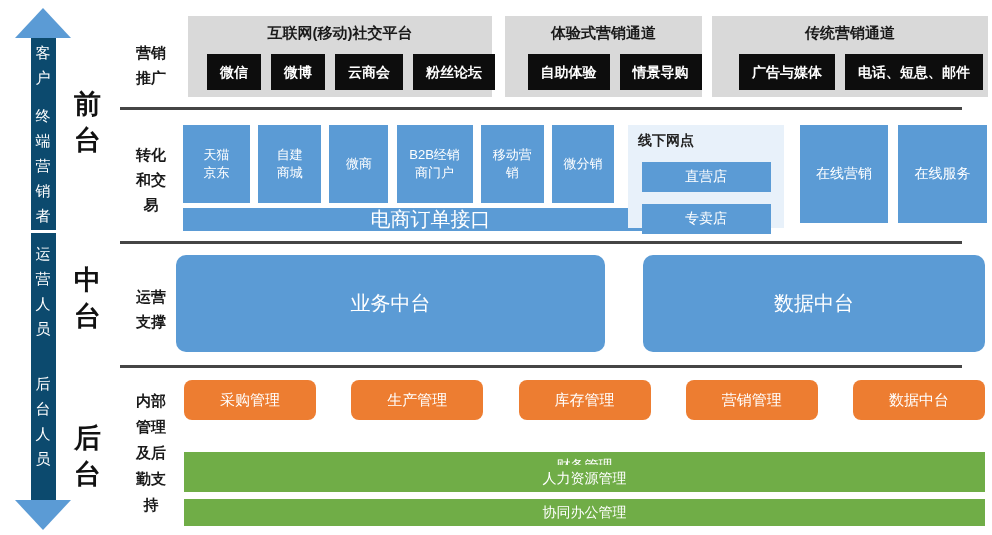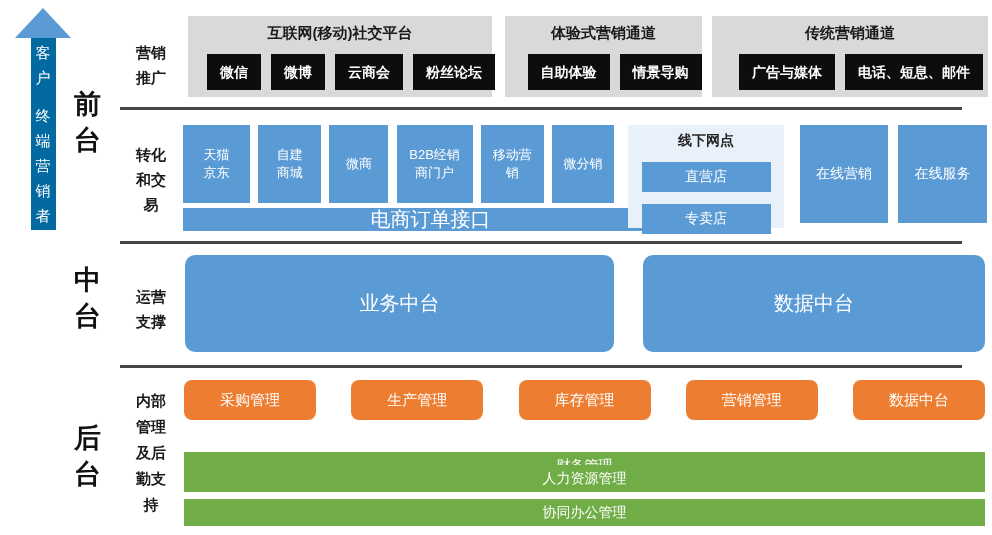--- a/index.html
+++ b/index.html
@@ -3,42 +3,42 @@
 <meta charset="utf-8">
 <style>
   html,body{margin:0;padding:0;background:#fff;}
   body{font-family:"Liberation Sans","DejaVu Sans",sans-serif;}
   #canvas{position:relative;width:992px;height:535px;background:#fff;overflow:hidden;}
 
   
   .v-arrow{position:absolute;display:flex;flex-direction:column;align-items:center;}
   .arrow-head-up{width:0;height:0;border-left:28px solid transparent;border-right:28px solid transparent;border-bottom:30px solid #5B9BD5;}
   .arrow-head-down{width:0;height:0;border-left:28px solid transparent;border-right:28px solid transparent;border-top:30px solid #5B9BD5;}
-  .arrow-shaft{width:25px;flex:1;background:#0369a1;display:flex;flex-direction:column;align-items:center;}
+  .arrow-shaft{width:25px;flex:1;background:#0c4a6e;display:flex;flex-direction:column;align-items:center;}
   .arrow-text{color:#fff;font-size:15px;line-height:25px;width:1em;word-break:break-all;text-align:center;}
 
   
   .layer-label{position:absolute;color:#111;font-weight:bold;font-size:27px;line-height:36px;width:1em;word-break:break-all;text-align:center;}
   .row-label{position:absolute;color:#1a1a1a;font-weight:600;font-size:15px;line-height:25px;width:2em;word-break:break-all;text-align:center;}
 
   .divider{position:absolute;left:120px;width:842px;height:3px;background:#454545;}
 
   
   .gray-panel{position:absolute;top:16px;height:81px;background:#D9D9D9;box-sizing:border-box;padding-top:7px;}
   .gray-panel .panel-title{text-align:center;font-size:15px;font-weight:bold;color:#1a1a1a;line-height:20px;}
   .black-row{display:flex;justify-content:center;gap:10px;margin-top:11px;padding-left:22px;}
   .black-box{background:#0d0d0d;color:#fff;font-size:14px;font-weight:bold;height:36px;line-height:36px;padding:0 13px;white-space:nowrap;}
 
   
   .blue{background:#5B9BD5;color:#fff;}
   .channel-row{position:absolute;left:183px;top:125px;width:431px;height:78px;display:flex;justify-content:space-between;}
   .channel-box{display:flex;align-items:center;justify-content:center;text-align:center;font-size:13px;line-height:18px;white-space:pre-line;}
   .order-bar{position:absolute;left:183px;top:208px;width:431px;height:23px;display:flex;align-items:center;justify-content:center;font-size:20px;padding-left:32px;}
   .offline-panel{position:absolute;left:628px;top:125px;width:156px;height:103px;background:#E8F1FA;box-sizing:border-box;padding-top:5px;}
-  .offline-title{text-align:center;font-size:14px;font-weight:600;color:#222;line-height:20px;}
+  .offline-title{font-size:14px;font-weight:600;color:#222;line-height:20px;margin-left:10px;}
   .offline-btn{width:129px;height:30px;margin:12px auto;display:flex;align-items:center;justify-content:center;font-size:14px;}
   .offline-btn + .offline-btn{margin-top:6px;}
   .offline-panel .offline-btn:first-of-type{margin-top:3px;}
   .online-box{position:absolute;top:125px;height:98px;display:flex;align-items:center;justify-content:center;font-size:14px;}
 
   
   .platform-box{position:absolute;top:255px;height:97px;border-radius:10px;display:flex;align-items:center;justify-content:center;font-size:20px;}
 
   
   .orange-row{position:absolute;left:184px;top:380px;width:801px;height:40px;display:flex;justify-content:space-between;}
@@ -49,20 +49,27 @@
 <body>
 
 <div id="canvas">
 
   <div class="v-arrow" style="left:15px;top:8px;width:56px;height:222px;">
     <div class="arrow-head-up"></div>
     <div class="arrow-shaft" style="padding-top:2px;gap:13px;">
       <div class="arrow-text">客户</div>
       <div class="arrow-text">终端营销者</div>
     </div>
+  </div>
+  <div class="v-arrow" style="left:15px;top:233px;width:56px;height:297px;">
+    <div class="arrow-shaft" style="padding-top:8px;gap:30px;">
+      <div class="arrow-text">运营人员</div>
+      <div class="arrow-text">后台人员</div>
+    </div>
+    <div class="arrow-head-down"></div>
   </div>
 
   <div class="layer-label" style="left:74px;top:86px;">前台</div>
   <div class="layer-label" style="left:74px;top:262px;">中台</div>
   <div class="layer-label" style="left:74px;top:420px;">后台</div>
 
   <div class="row-label" style="left:136px;top:40px;">营销推广</div>
   <div class="row-label" style="left:136px;top:142px;">转化和交易</div>
   <div class="row-label" style="left:136px;top:284px;">运营支撑</div>
   <div class="row-label" style="left:136px;top:388px;line-height:26px;">内部管理及后勤支持</div>
@@ -110,21 +117,21 @@
   <div class="order-bar blue">电商订单接口</div>
 
   <div class="offline-panel">
     <div class="offline-title">线下网点</div>
     <div class="offline-btn blue">直营店</div>
     <div class="offline-btn blue">专卖店</div>
   </div>
   <div class="online-box blue" style="left:800px;width:88px;">在线营销</div>
   <div class="online-box blue" style="left:898px;width:89px;">在线服务</div>
 
-  <div class="platform-box blue" style="left:185px;width:429px;">业务中台</div>
+  <div class="platform-box blue" style="left:176px;width:429px;">业务中台</div>
   <div class="platform-box blue" style="left:643px;width:342px;">数据中台</div>
 
   <div class="orange-row">
     <div class="orange-box">采购管理</div>
     <div class="orange-box">生产管理</div>
     <div class="orange-box">库存管理</div>
     <div class="orange-box">营销管理</div>
     <div class="orange-box">数据中台</div>
   </div>
   <div class="green-bar" style="top:452px;">财务管理</div>

